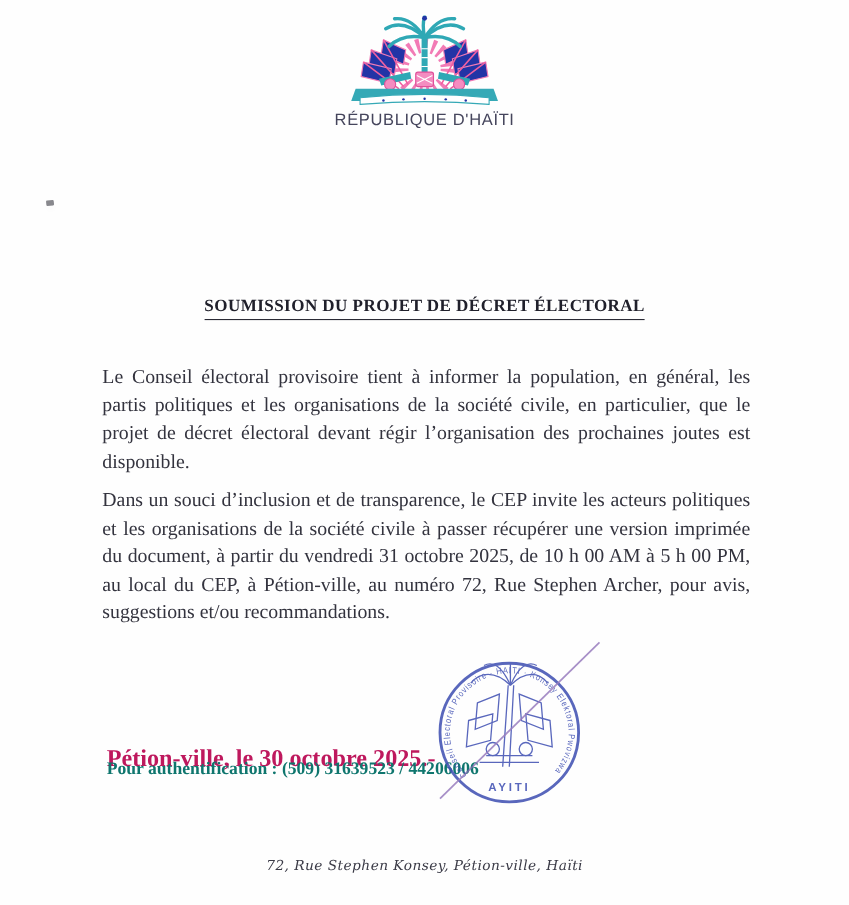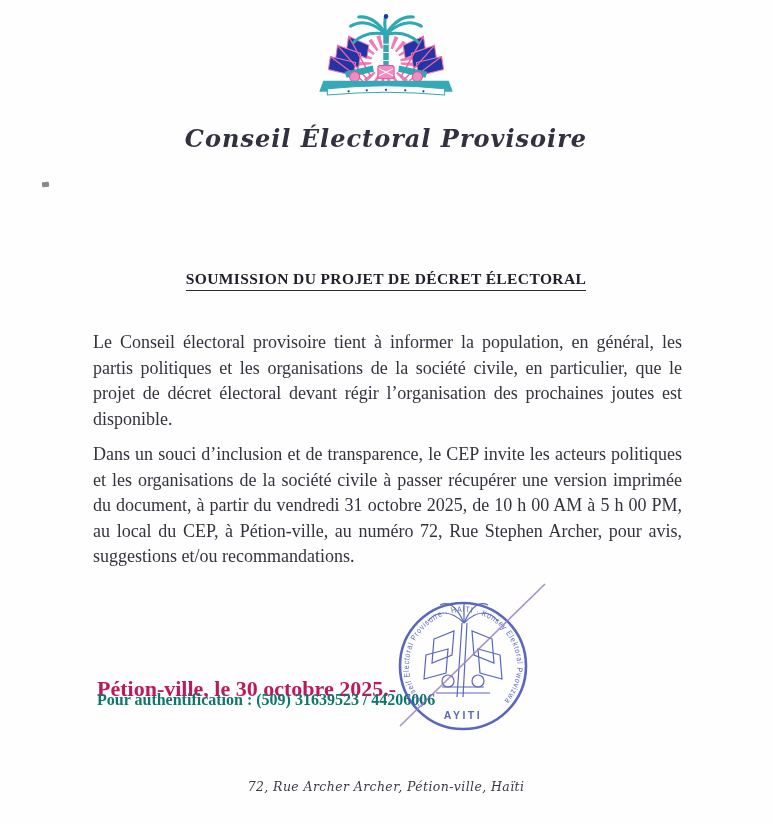--- a/index.html
+++ b/index.html
@@ -113,22 +113,22 @@
           <circle cx="38" cy="76.5" r="1.1"></circle>
             <circle cx="56" cy="75.5" r="1.1"></circle>
           <circle cx="75" cy="75" r="1.1"></circle>
             <circle cx="94" cy="75.5" r="1.1"></circle>
           <circle cx="112" cy="76.5" r="1.1"></circle>
         </g>
       </g>
     </svg>
   </div>
 
+  <div class="centered country">RÉPUBLIQUE D'HAÏTI</div>
 
-  <div class="centered org-script">Conseil Électoral Provisoire</div>
 
   <div class="centered doc-subtitle">
     <span>SOUMISSION DU PROJET DE DÉCRET ÉLECTORAL</span>
   </div>
 
   <div class="body-block">
     <p>Le Conseil électoral provisoire tient à informer la population, en général, les partis politiques et les organisations de la société civile, en particulier, que le projet de décret électoral devant régir l’organisation des prochaines joutes est disponible.</p>
     <p>Dans un souci d’inclusion et de transparence, le CEP invite les acteurs politiques et les organisations de la société civile à passer récupérer une version imprimée du document, à partir du vendredi 31 octobre 2025, de 10 h 00 AM à 5 h 00 PM, au local du CEP, à Pétion-ville, au numéro 72, Rue Stephen Archer, pour avis, suggestions et/ou recommandations.</p>
   </div>
 
@@ -156,17 +156,17 @@
       <path d="M114 58 L94 50 L96 74 L116 82 Z"></path>
       <path d="M48 74 L70 68 L68 92 L46 98 Z"></path>
       <path d="M122 74 L100 68 L102 92 L124 98 Z"></path>
       <path d="M58 112 L112 112 M64 106 L106 106"></path>
       <circle cx="70" cy="100" r="6"></circle>
       <circle cx="100" cy="100" r="6"></circle>
     </g>
     <line x1="22" y1="145" x2="167" y2="3" stroke="#8a6ab5" stroke-width="1.6" opacity="0.85"></line>
   </svg>
 
-  <div class="centered footer-address">72, Rue Archer Archer, Pétion-ville, Haïti</div>
+  <div class="centered footer-address">72, Rue Stephen Konsey, Pétion-ville, Haïti</div>
 
   <div class="scan-smudge"></div>
 
 </div>
 
 </body></html>

